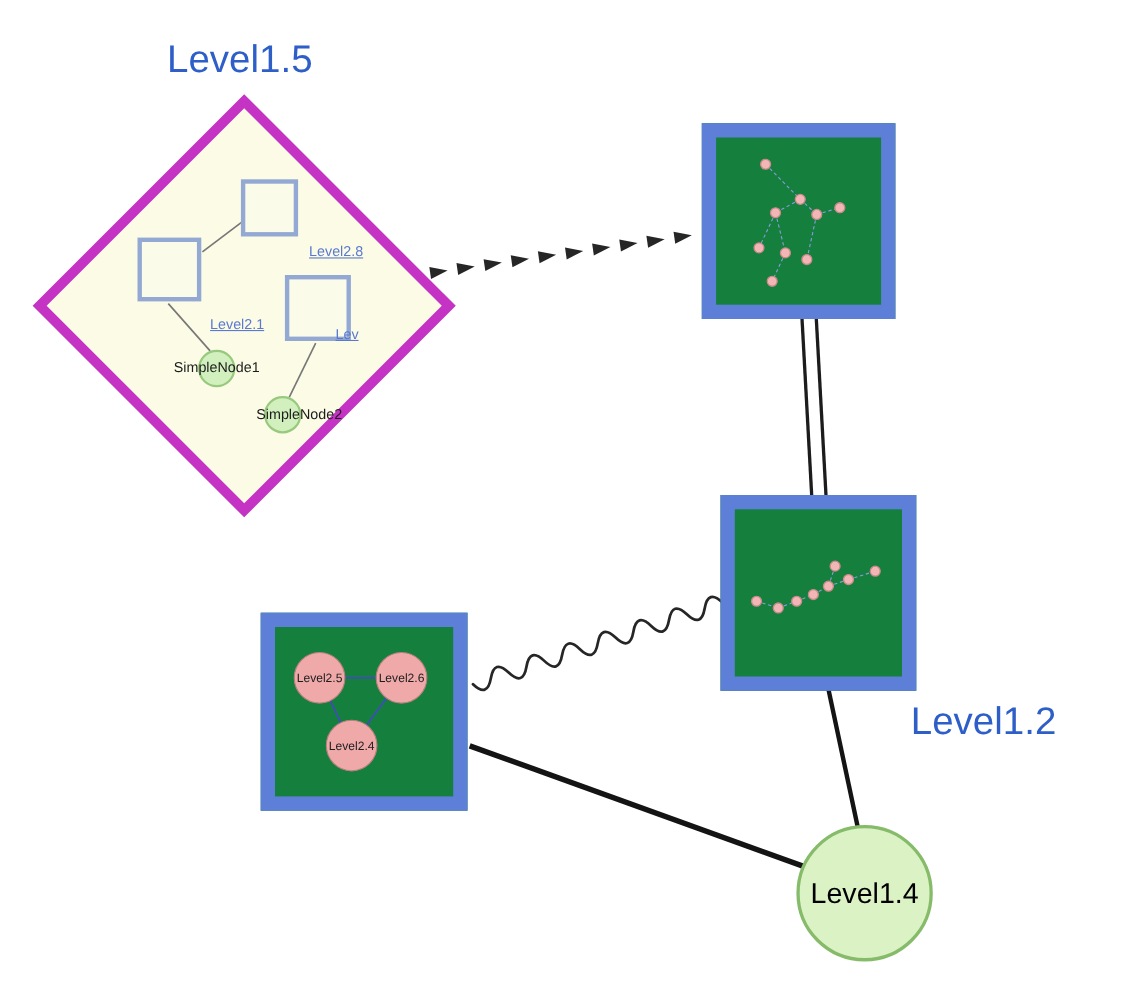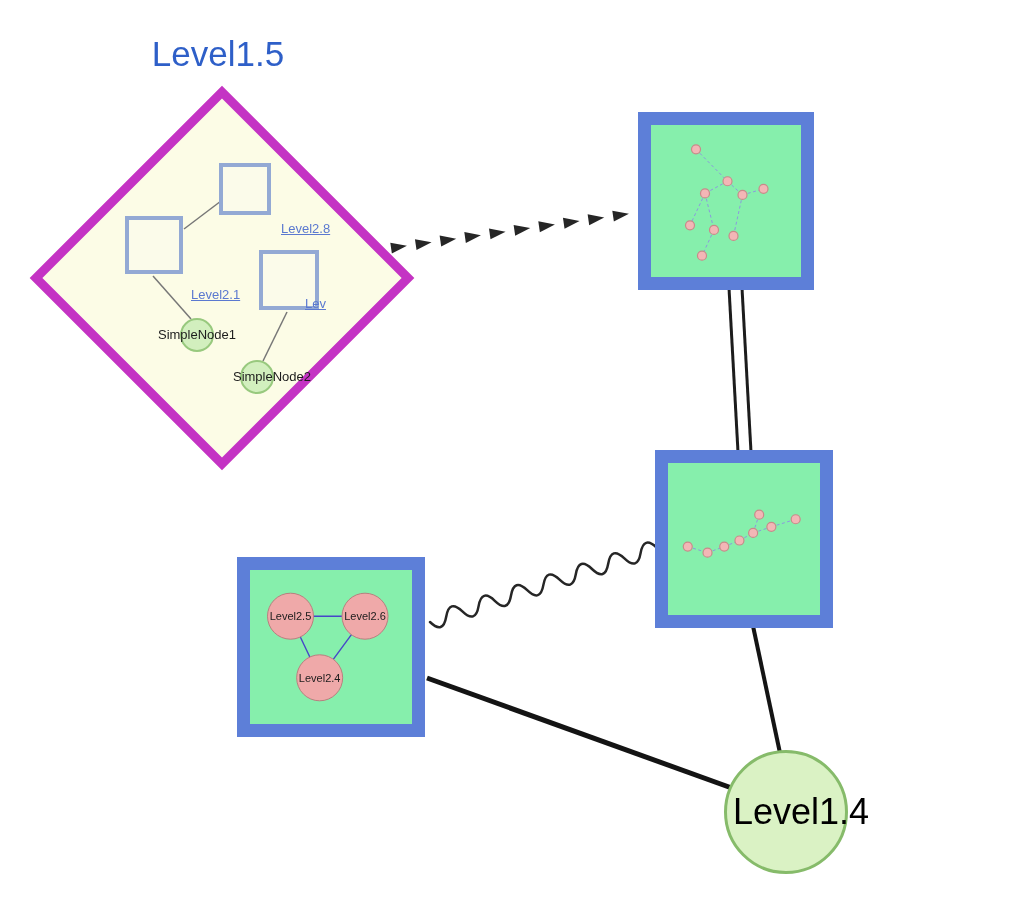--- a/index.html
+++ b/index.html
@@ -13,33 +13,33 @@
 
   .inner-square { position:absolute; box-sizing:border-box; border:4px solid #93a9d4;
                   background:#fbfbea; z-index:2; }
   .inner-label { position:absolute; font-size:13px; color:#5b79d0; z-index:3; white-space:nowrap;text-decoration:underline; }
 
   .green-dot { position:absolute; box-sizing:border-box; border-radius:50%;
                background:#d2efbe; border:2px solid #98c97e; z-index:2; }
   .center-label { position:absolute; transform:translate(-50%,-50%); white-space:nowrap; z-index:3; }
   .small-black { font-size:13px; color:#1c1c1c; }
 
-  .box { position:absolute; box-sizing:border-box; border:13px solid #5d7fd8; background:#86efac;
+  .box { position:absolute; box-sizing:border-box; border:13px solid #5d7fd8; background:#15803d;
          z-index:2; display:flex; align-items:center; justify-content:center; }
   .box-level11 { left:638px; top:112px; width:176px; height:178px; }
   .box-level12 { left:655px; top:450px; width:178px; height:178px; }
   .box-level13 { left:237px; top:557px; width:188px; height:180px; }
 
   .big-circle { position:absolute; left:724px; top:750px; width:124px; height:124px;
                 box-sizing:border-box; border-radius:50%; background:#daf2c4;
                 border:3px solid #86bb6a; z-index:2; }
 
   .big-label { position:absolute; font-size:35px; color:#2e5fc8; z-index:3; white-space:nowrap; }
-  .big-label-black { position:absolute; font-size:36px; color:#000000; z-index:3; white-space:nowrap;
-                     transform:translate(-50%,-50%);margin-left:15px; }
+  .big-label-black { position:absolute; font-size:26px; color:#000000; z-index:3; white-space:nowrap;
+                     transform:translate(-50%,-50%); }
 </style>
 </head>
 <body>
 
 <div class="canvas">
 
   <svg class="edge-layer" width="1026" height="900">
 
     <g>
         <polygon points="-8,-5.5 8,0 -8,5.5" transform="translate(399,247) rotate(-8.202354244625583)" fill="#262626"></polygon>
@@ -121,20 +121,21 @@
         <circle cx="19.76" cy="83.6" r="4.5" fill="#f3b6b6" stroke="#c98a8a" stroke-width="1.2"></circle>
         <circle cx="39.52" cy="89.68" r="4.5" fill="#f3b6b6" stroke="#c98a8a" stroke-width="1.2"></circle>
         <circle cx="56.24" cy="83.6" r="4.5" fill="#f3b6b6" stroke="#c98a8a" stroke-width="1.2"></circle>
         <circle cx="71.44" cy="77.52" r="4.5" fill="#f3b6b6" stroke="#c98a8a" stroke-width="1.2"></circle>
         <circle cx="85.12" cy="69.92" r="4.5" fill="#f3b6b6" stroke="#c98a8a" stroke-width="1.2"></circle>
         <circle cx="103.36" cy="63.84" r="4.5" fill="#f3b6b6" stroke="#c98a8a" stroke-width="1.2"></circle>
         <circle cx="127.68" cy="56.24" r="4.5" fill="#f3b6b6" stroke="#c98a8a" stroke-width="1.2"></circle>
         <circle cx="91.2" cy="51.68" r="4.5" fill="#f3b6b6" stroke="#c98a8a" stroke-width="1.2"></circle>
       </svg>
   </div>
+  <div class="big-label" style="left:828px; top:636px;">Level1.2</div>
 
   <div class="box box-level13">
     <svg width="162" height="154">
         <line x1="40.5" y1="46.2" x2="115.02" y2="46.2" stroke="#4646c8" stroke-width="1.4"></line>
         <line x1="40.5" y1="46.2" x2="69.66" y2="107.8" stroke="#4646c8" stroke-width="1.4"></line>
         <line x1="115.02" y1="46.2" x2="69.66" y2="107.8" stroke="#4646c8" stroke-width="1.4"></line>
         <circle cx="40.5" cy="46.2" r="23" fill="#efa9a9" stroke="#b97f7f" stroke-width="1"></circle>
         <text x="40.5" y="50.2" text-anchor="middle" font-size="11" fill="#1c1c1c">Level2.5</text>
         <circle cx="115.02" cy="46.2" r="23" fill="#efa9a9" stroke="#b97f7f" stroke-width="1"></circle>
         <text x="115.02" y="50.2" text-anchor="middle" font-size="11" fill="#1c1c1c">Level2.6</text>

